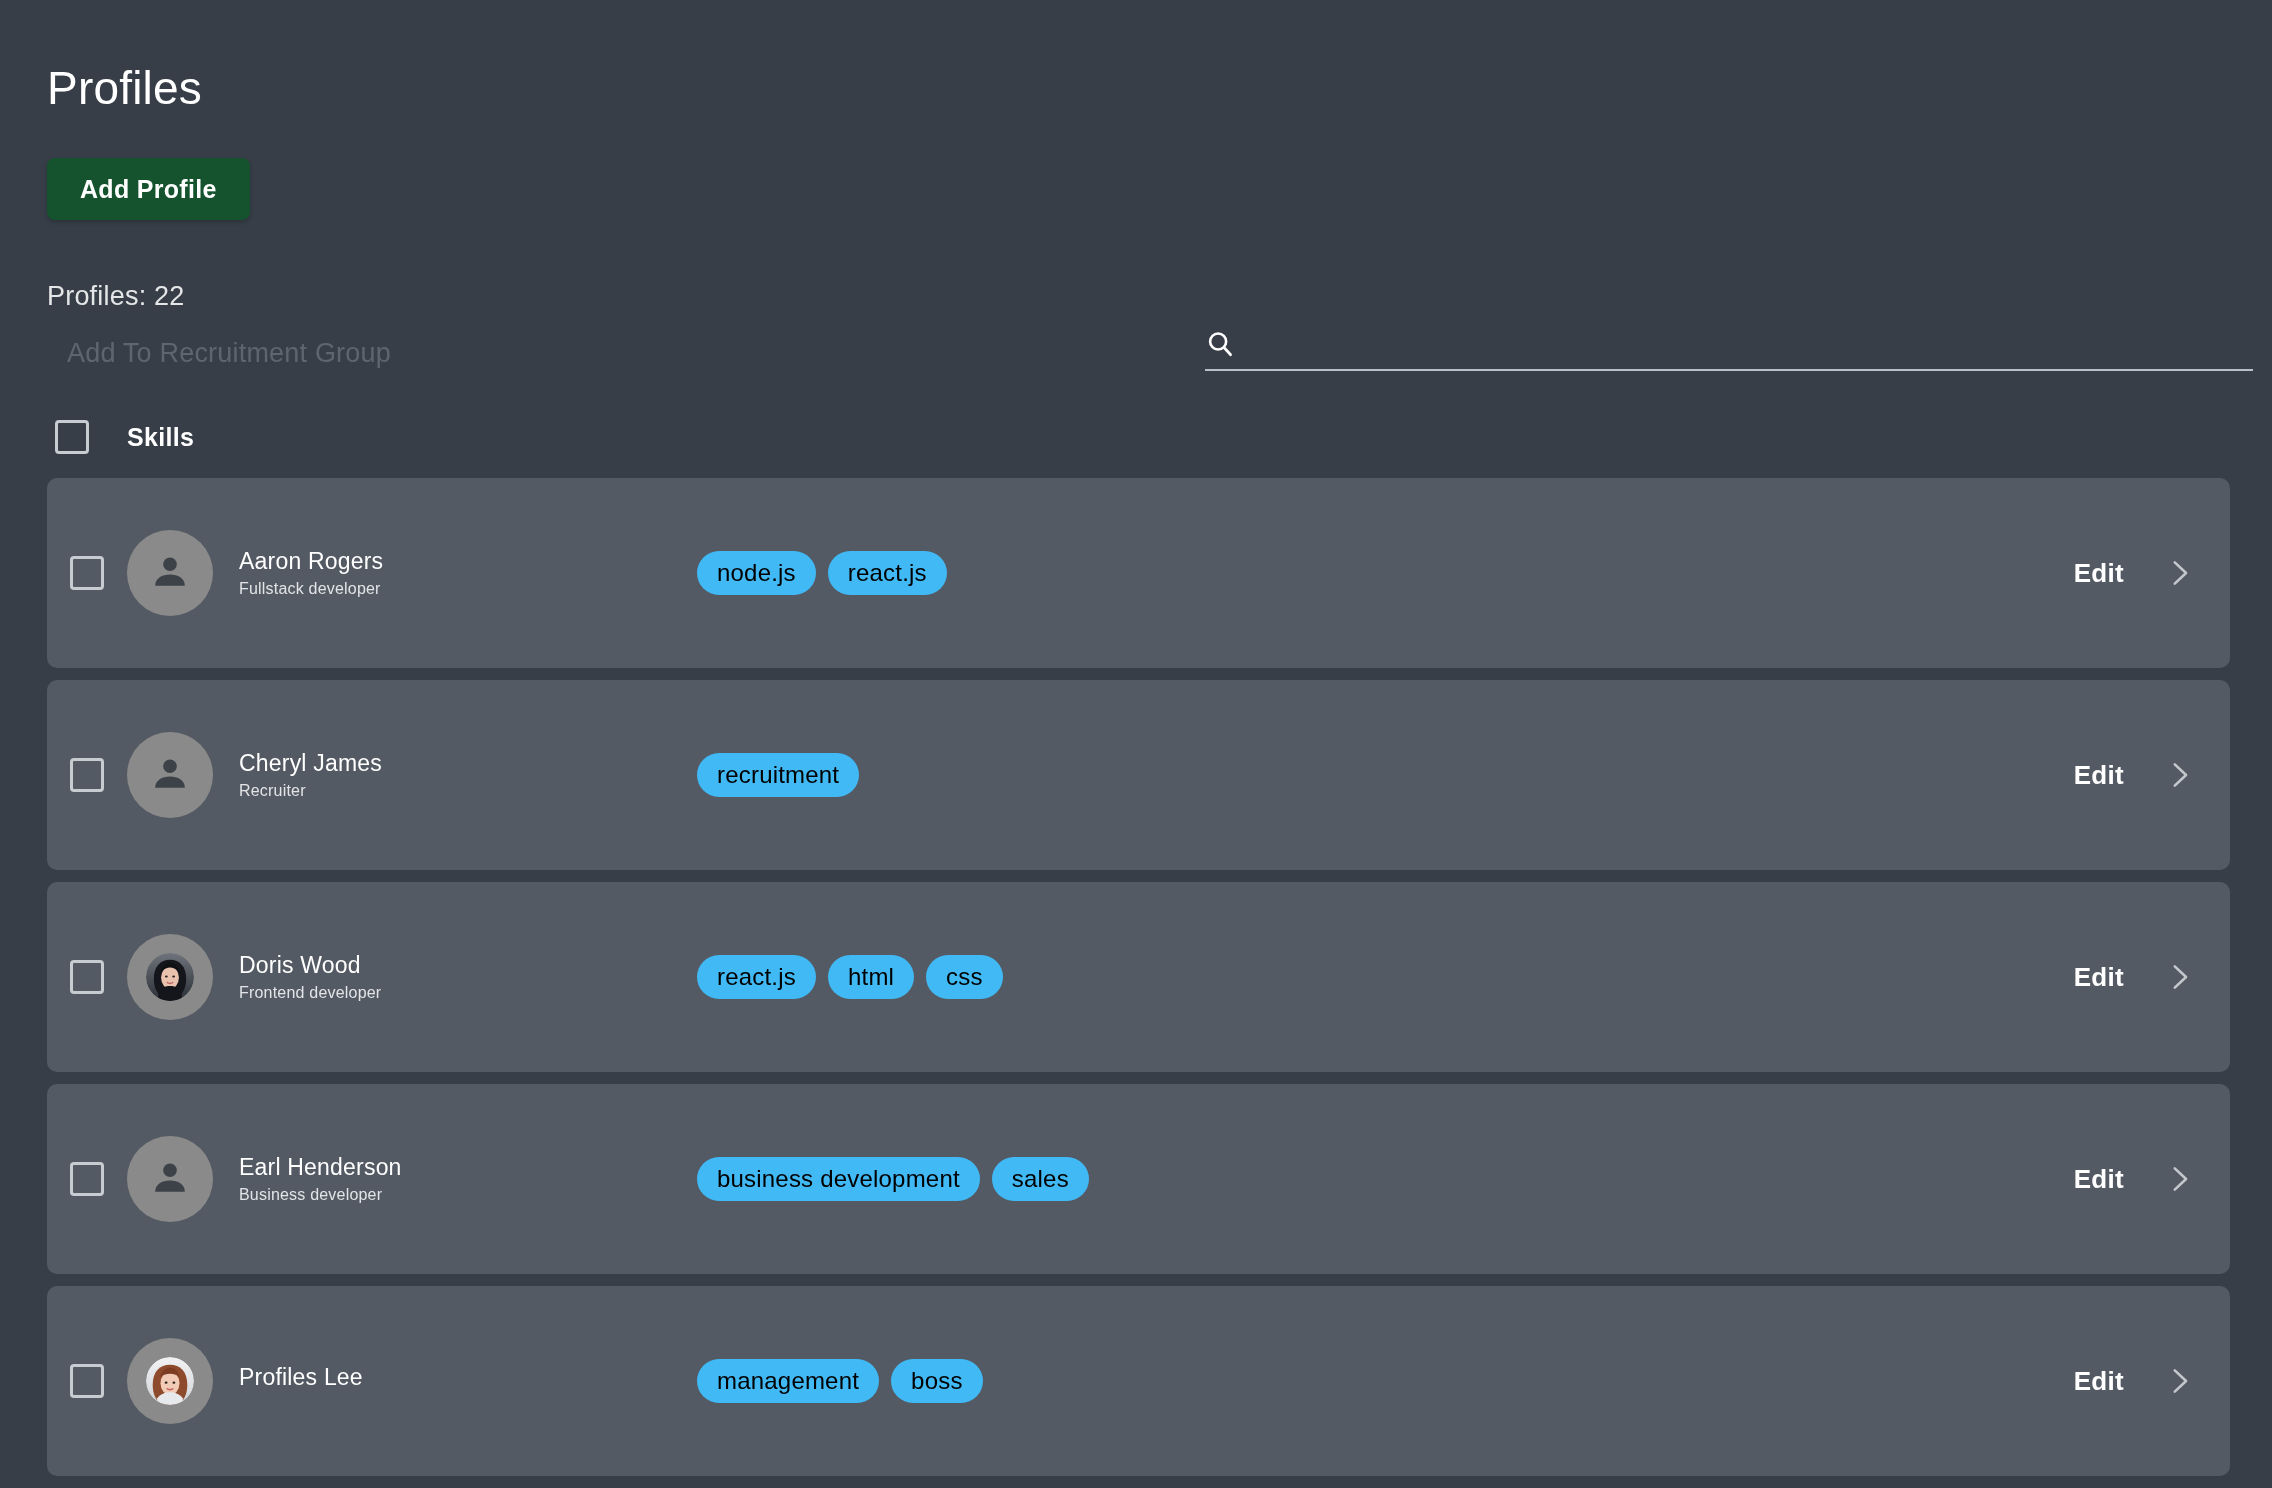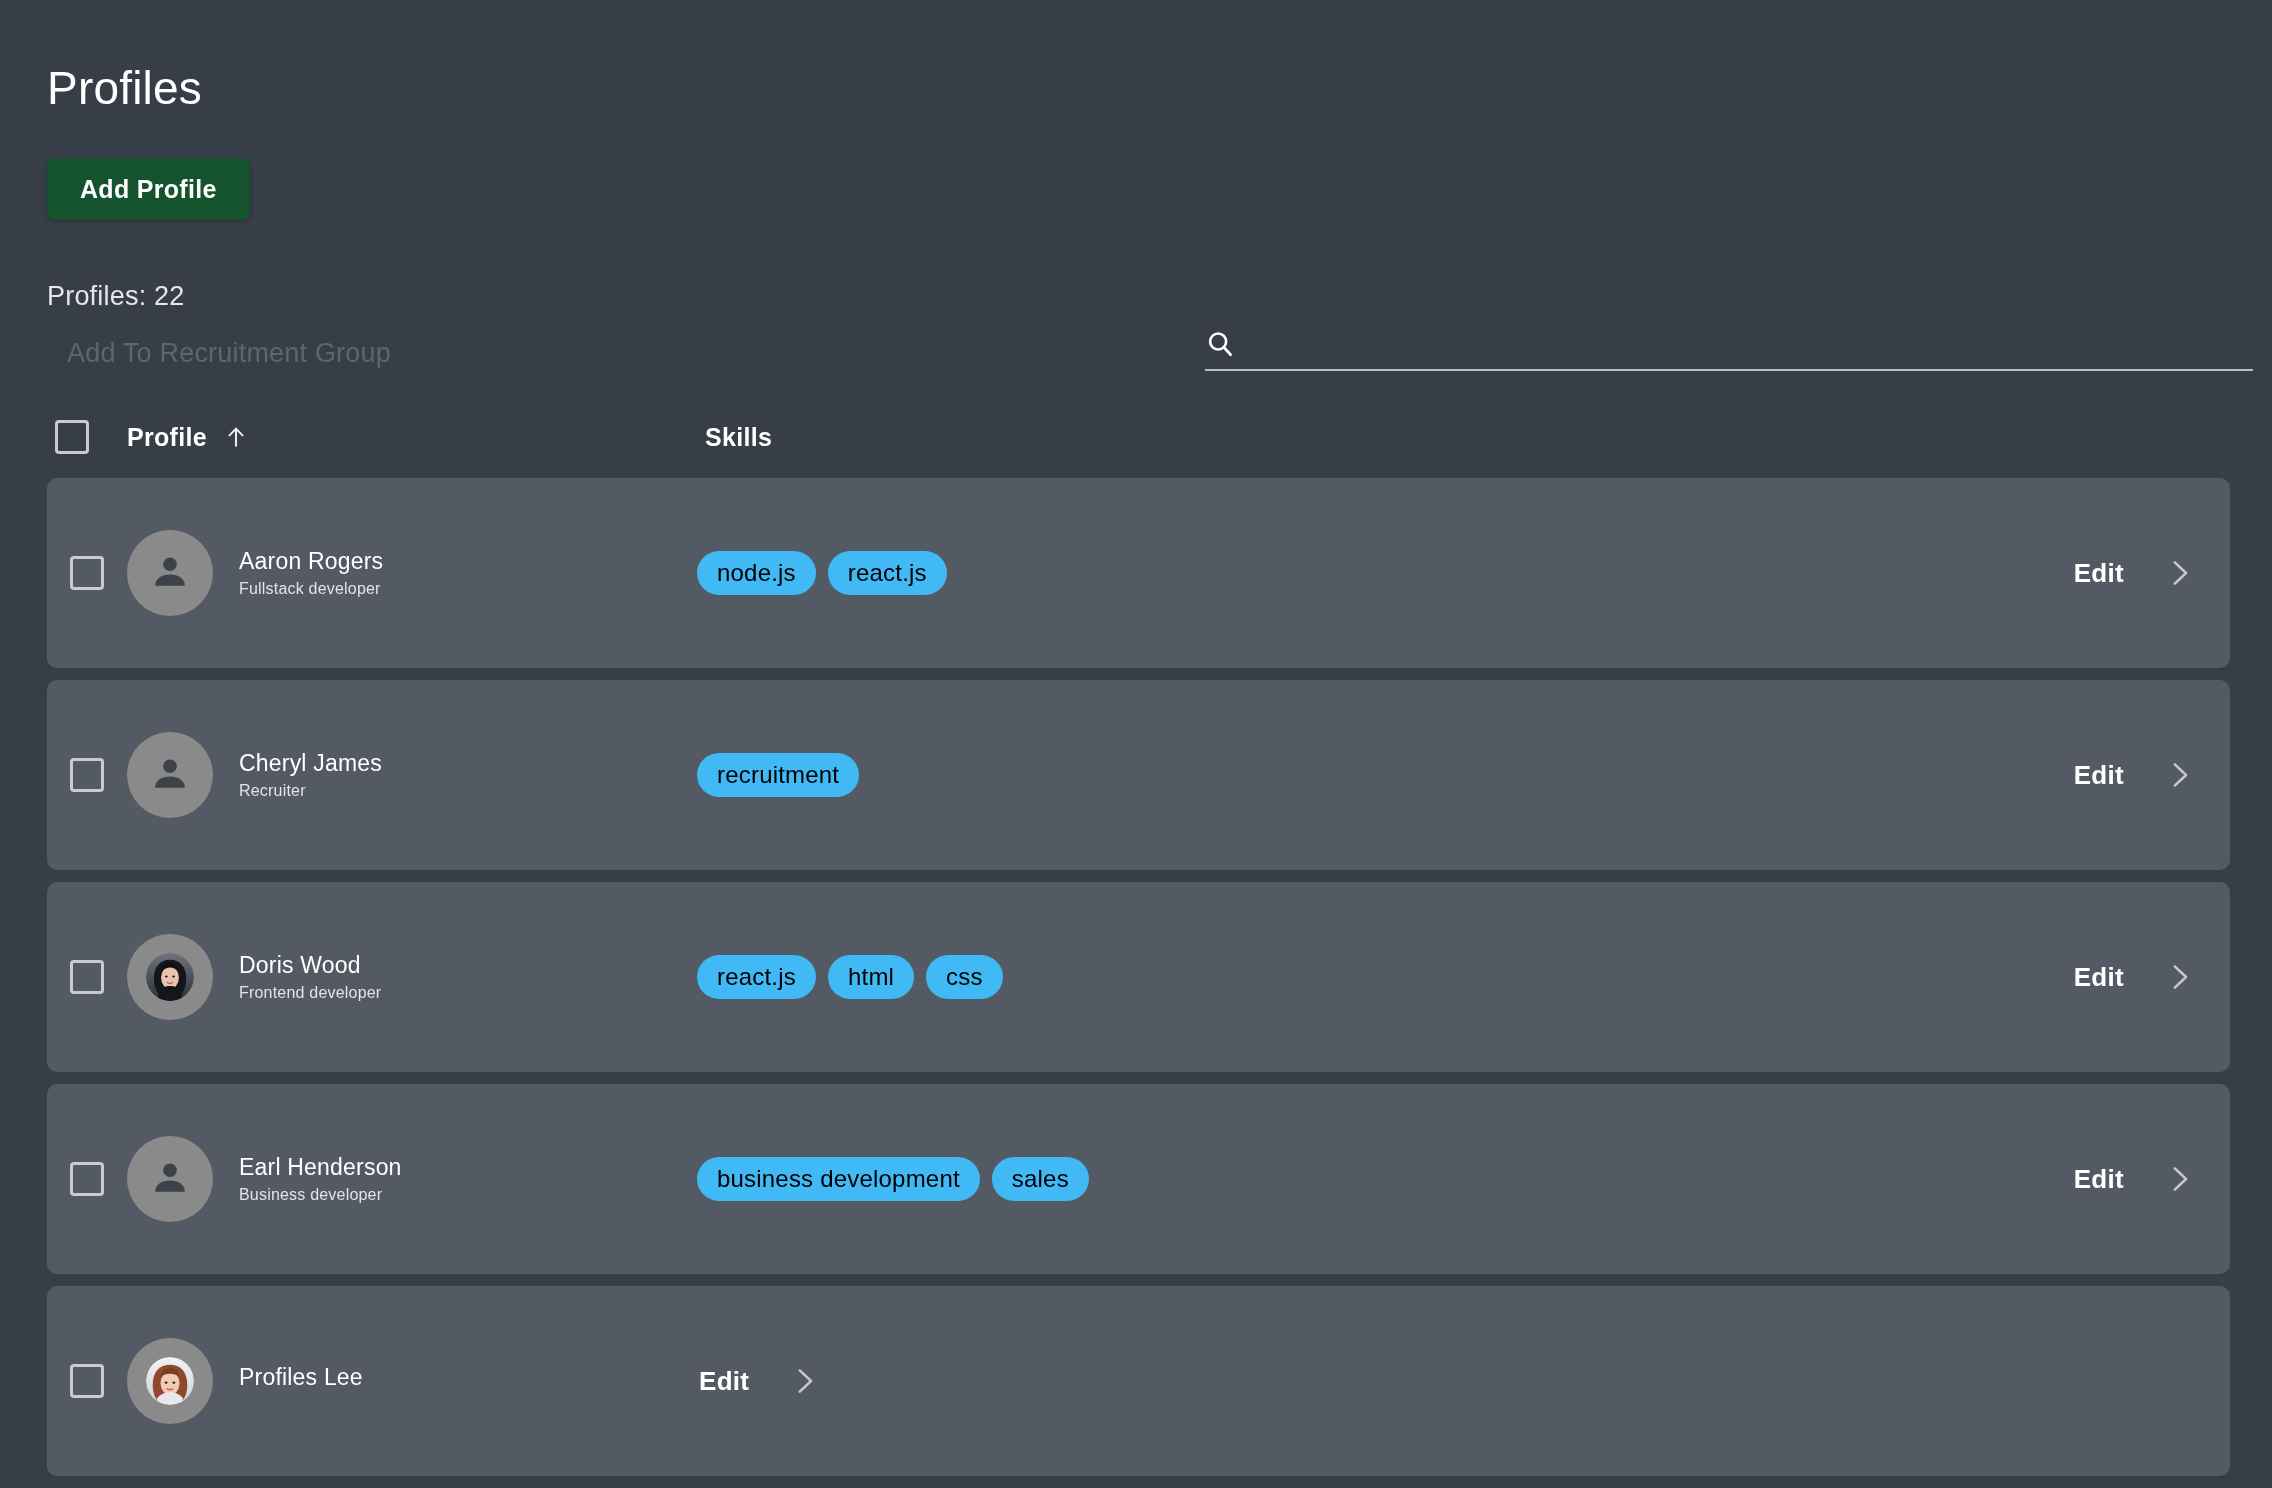--- a/index.html
+++ b/index.html
@@ -252,29 +252,20 @@
           <line x1="15.2" y1="14.8" x2="20.5" y2="20.6"></line>
         </svg>
       </span>
       <input class="search-input" type="text" value="" placeholder="" style="">
     </div>
   </div>
 
   <div class="table-header">
     <div class="col-check">
       <span class="checkbox"></span>
-    </div>
-    <div class="col-profile">
-      <span class="th-label">Profile</span>
-      <span class="sort-arrow">
-        <svg viewBox="0 0 24 24" fill="none" stroke="#e9ebed" stroke-width="1.9" stroke-linecap="round" stroke-linejoin="round">
-          <line x1="12" y1="20" x2="12" y2="4.5"></line>
-          <polyline points="6,10.5 12,4.3 18,10.5"></polyline>
-        </svg>
-      </span>
     </div>
     <div class="col-skills">
       <span class="th-label">Skills</span>
     </div>
   </div>
 
   <div class="rows">
       <div class="profile-row">
         <div class="row-check-cell">
           <span class="checkbox"></span>
@@ -426,20 +417,24 @@
                 <path d="M38 57c2 2 8 2 10 0" stroke="#c4635c" stroke-width="2.8" fill="none" stroke-linecap="round"></path>
                 <path d="M20 74c6-8 14-11 23-11s17 3 23 11v12H20z" fill="#e8e9ec"></path>
               </g>
             </svg>
           </div>
           <div class="profile-text">
             <span class="profile-name">Profiles Lee</span>
             <span class="profile-role"></span>
           </div>
         </div>
+        <div class="row-skills-cell">
+          <span class="chip">management</span>
+          <span class="chip">boss</span>
+        </div>
         <div class="row-actions">
           <button class="edit-button">Edit</button>
           <span class="chevron"><svg viewBox="0 0 24 24" fill="none" stroke="#c3c8cd" stroke-width="1.8" stroke-linecap="round" stroke-linejoin="round">
               <polyline points="9,4.5 17,12 9,19.5"></polyline>
             </svg></span>
         </div>
       </div>
     </div>
 
 </div>

